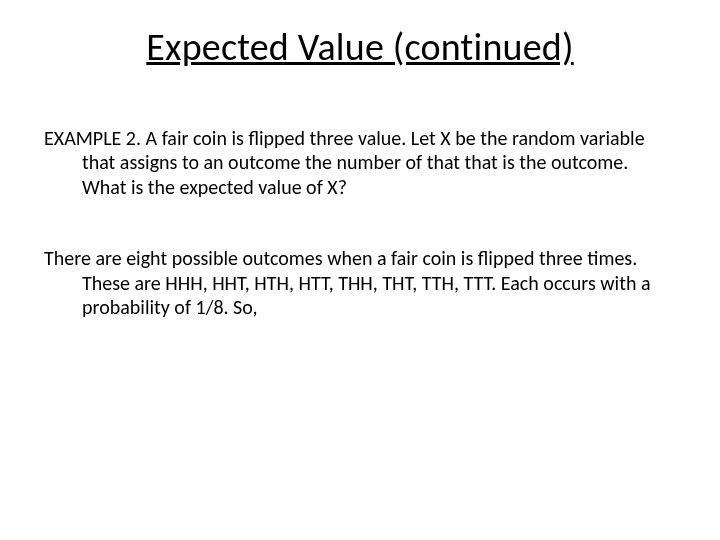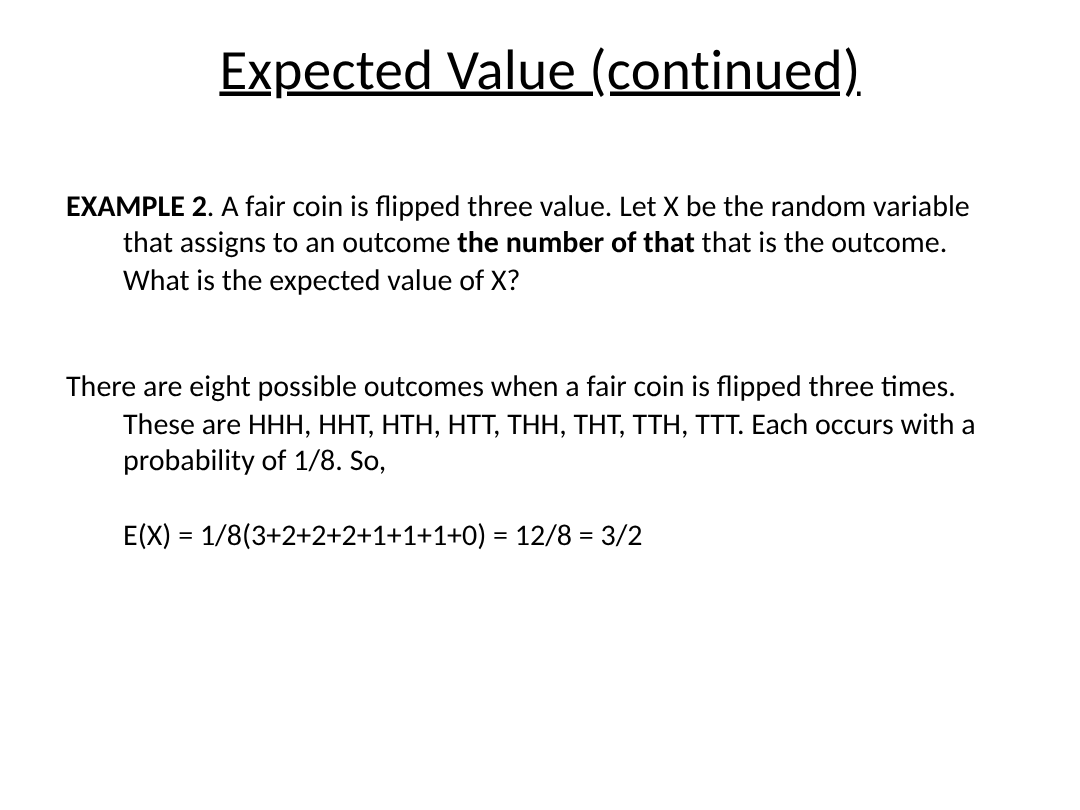--- a/index.html
+++ b/index.html
@@ -38,28 +38,27 @@
     margin-bottom: 26px;
     padding-left: 38px;
     text-indent: -38px;
     margin-top: 47px;
   }
   .formula {
     font-size: 20px;
     line-height: 1.22;
     padding-left: 38px;
   }
-  .b { font-weight: 700; }
+  .b { font-weight: 400; }
 </style>
 </head>
 <body>
 
 <div class="slide">
   <h1 class="title">Expected Value (continued)</h1>
 
   <p class="para">
     <span class="b">EXAMPLE 2</span><span>. A fair coin is flipped three value. Let X be the random variable that assigns to an outcome </span><span class="b">the number of that</span><span> that is the outcome. What is the expected value of X?</span>
   </p>
 
   <p class="para2">There are eight possible outcomes when a fair coin is flipped three times. These are HHH, HHT, HTH, HTT, THH, THT, TTH, TTT. Each occurs with a probability of 1/8. So,</p>
 
-  <p class="formula">E(X) = 1/8(3+2+2+2+1+1+1+0) =  12/8 = 3/2</p>
 </div>
 
 </body></html>

